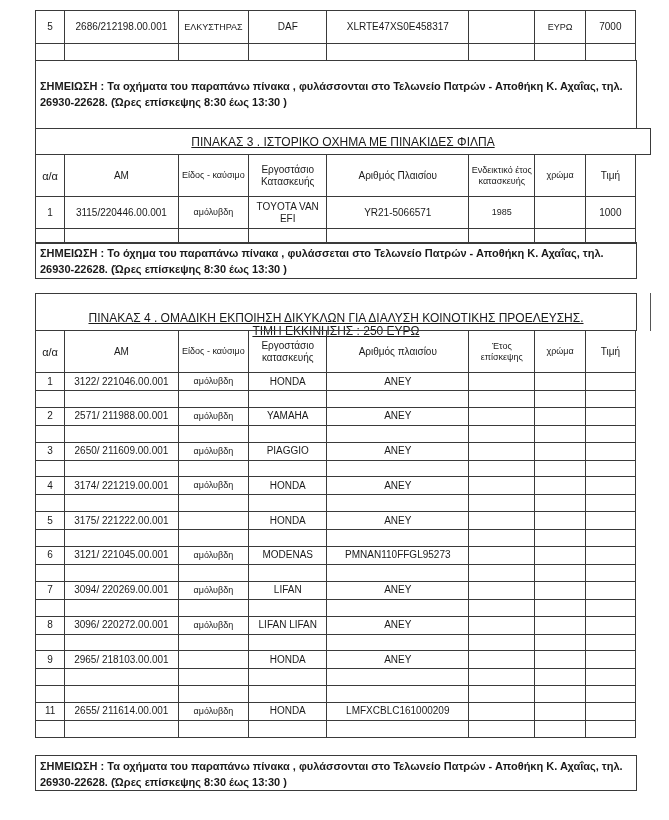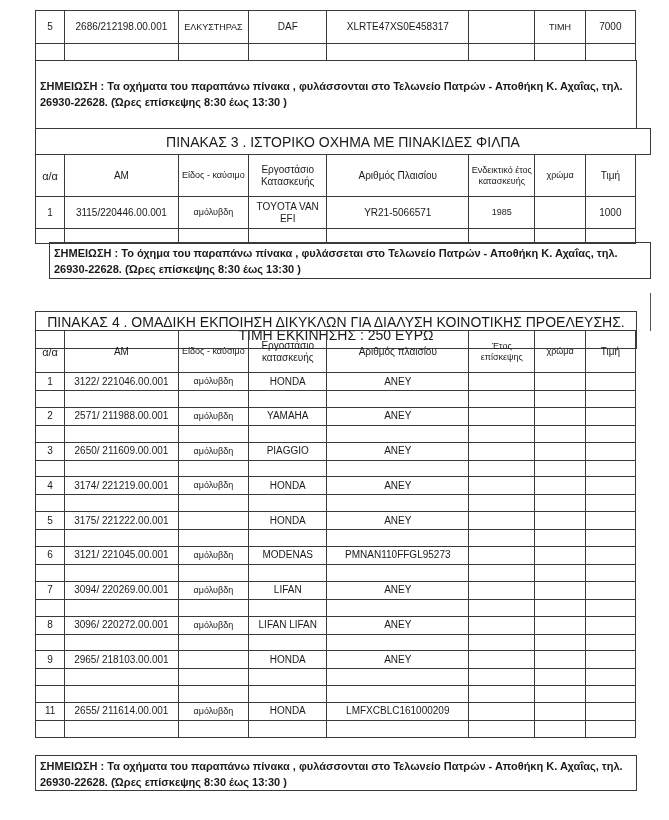--- a/index.html
+++ b/index.html
@@ -8,21 +8,21 @@
   table { border-collapse: collapse; table-layout: fixed; position: absolute; }
   td, th { border: 1px solid #3a3a3a; padding: 0 2px; text-align: center; vertical-align: middle;
            font-weight: normal; overflow: hidden; }
   .cell { font-size: 10px; line-height: 12px; }
   .small { font-size: 9px; line-height: 11px; margin-top: 34px; }
   .hdr { font-size: 10px; line-height: 12px; }
   .hdr-big { font-size: 11px; }
   .note { position: absolute; border: 1px solid #3a3a3a; box-sizing: border-box;
           font-size: 11px; font-weight: bold; line-height: 16px; padding: 5px 4px; text-align: left; }
   .title-box { position: absolute; border: 1px solid #3a3a3a; box-sizing: border-box;
-               font-size: 14px; text-align: center; line-height: 13px; }
+               font-size: 12px; text-align: center; line-height: 13px; text-decoration: underline; }
   .sideline { position: absolute; width: 1px; background: #555; }
   .col-aa { width: 29px; } .col-am { width: 113px; } .col-eidos { width: 70px; }
   .col-erg { width: 78px; } .col-plais { width: 141px; } .col-etos { width: 66px; }
   .col-xrwma { width: 50px; } .col-timi { width: 50px; }
 </style>
 </head>
 <body>
 
 <table style="left:35px; top:10px; width:601px;">
   <colgroup>
@@ -36,21 +36,21 @@
       <col class="col-timi">
   </colgroup>
   <tbody>
       <tr style="height:33px;">
     <td class="cell">5</td>
     <td class="cell">2686/212198.00.001</td>
     <td class="small">ΕΛΚΥΣΤΗΡΑΣ</td>
     <td class="cell">DAF</td>
     <td class="cell">XLRTE47XS0E458317</td>
     <td class="cell"></td>
-    <td class="small">ΤΙΜΗ</td>
+    <td class="small">ΕΥΡΩ</td>
     <td class="cell">7000</td>
   </tr>
   <tr style="height:17px;">
     <td></td>
         <td></td>
         <td></td>
         <td></td>
     <td></td>
         <td></td>
         <td></td>
@@ -102,25 +102,25 @@
         <td></td>
         <td></td>
         <td></td>
     <td></td>
         <td></td>
         <td></td>
         <td></td>
   </tr>
 </tbody>
   </table>
-<div class="note" style="left:49px; top:242px; width:602px; height:37px; padding-top:2px;">
+<div class="note" style="left:35px; top:242px; width:602px; height:37px; padding-top:2px;">
   <span>ΣΗΜΕΙΩΣΗ : Το όχημα του παραπάνω πίνακα , φυλάσσεται στο Τελωνείο Πατρών - Αποθήκη Κ. Αχαΐας, τηλ. 26930-22628. (Ώρες επίσκεψης 8:30 έως 13:30 )</span>
 </div>
 
-<div class="title-box" style="left:35px; top:311px; width:602px; height:38px; padding-top:4px;">
+<div class="title-box" style="left:35px; top:293px; width:602px; height:38px; padding-top:18px;">
   <div>ΠΙΝΑΚΑΣ 4 .  ΟΜΑΔΙΚΗ ΕΚΠΟΙΗΣΗ ΔΙΚΥΚΛΩΝ ΓΙΑ ΔΙΑΛΥΣΗ ΚΟΙΝΟΤΙΚΗΣ ΠΡΟΕΛΕΥΣΗΣ.</div>
   <div>ΤΙΜΗ ΕΚΚΙΝΗΣΗΣ : 250 ΕΥΡΩ</div>
 </div>
 <div class="sideline" style="left:650px; top:293px; height:38px;"></div>
 <table style="left:35px; top:330px; width:601px;">
   <colgroup>
     <col class="col-aa">
       <col class="col-am">
       <col class="col-eidos">
       <col class="col-erg">

